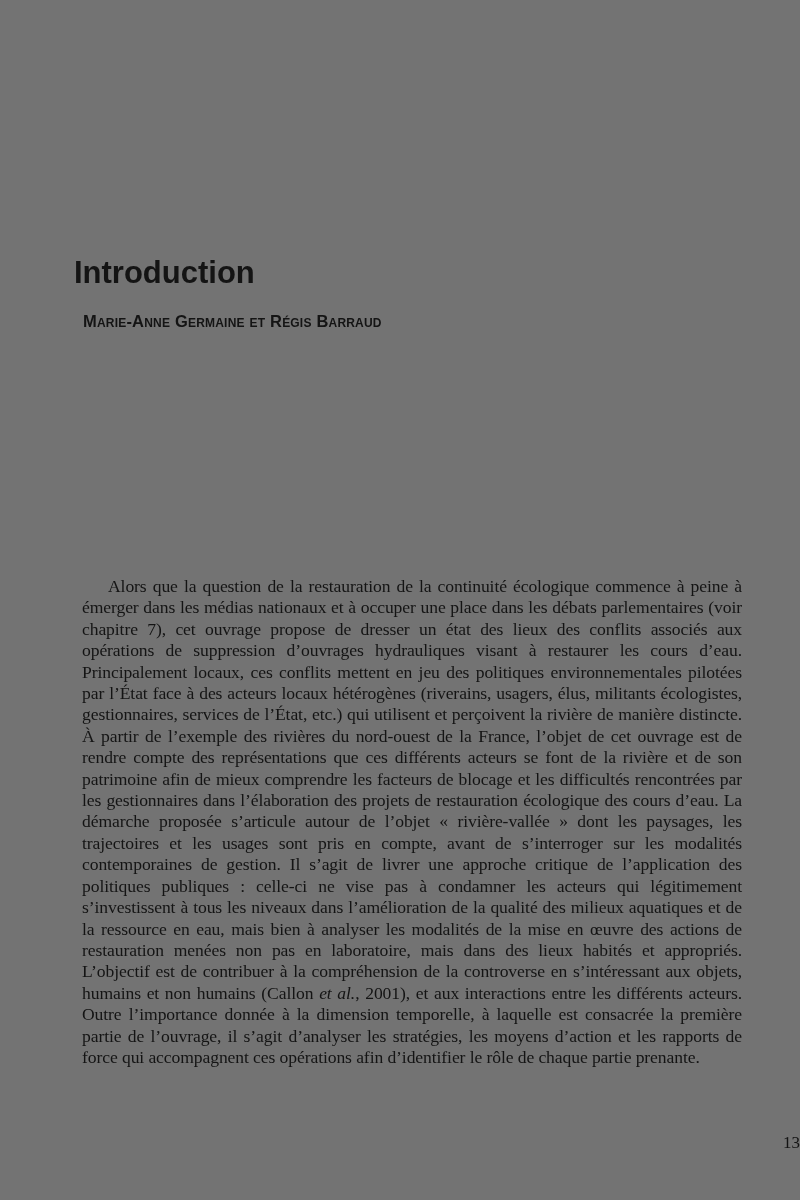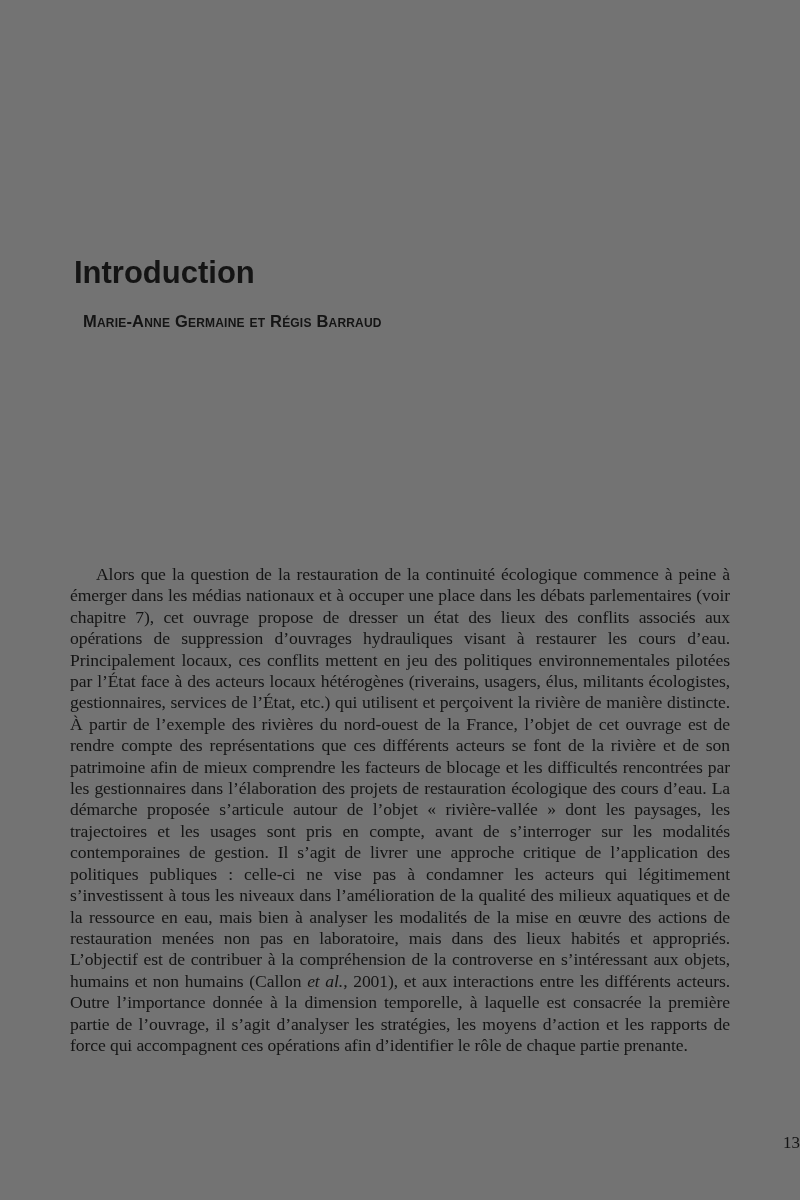--- a/index.html
+++ b/index.html
@@ -38,21 +38,21 @@
     font-size: 16.5px;
     letter-spacing: 0.2px;
     color: #141414;
     margin-left: 6px;
   }
   .body-text {
     position: absolute;
     top: 564px;
     left: 70px;
     width: 660px;
-    margin: 0;
+    margin: 12px;
     font-family: "Liberation Serif", serif;
     font-size: 17.6px;
     line-height: 21.4px;
     letter-spacing: -0.1px;
     text-align: justify;
     text-indent: 26px;
     color: #141414;
   }
   .body-text em {
     font-style: italic;

